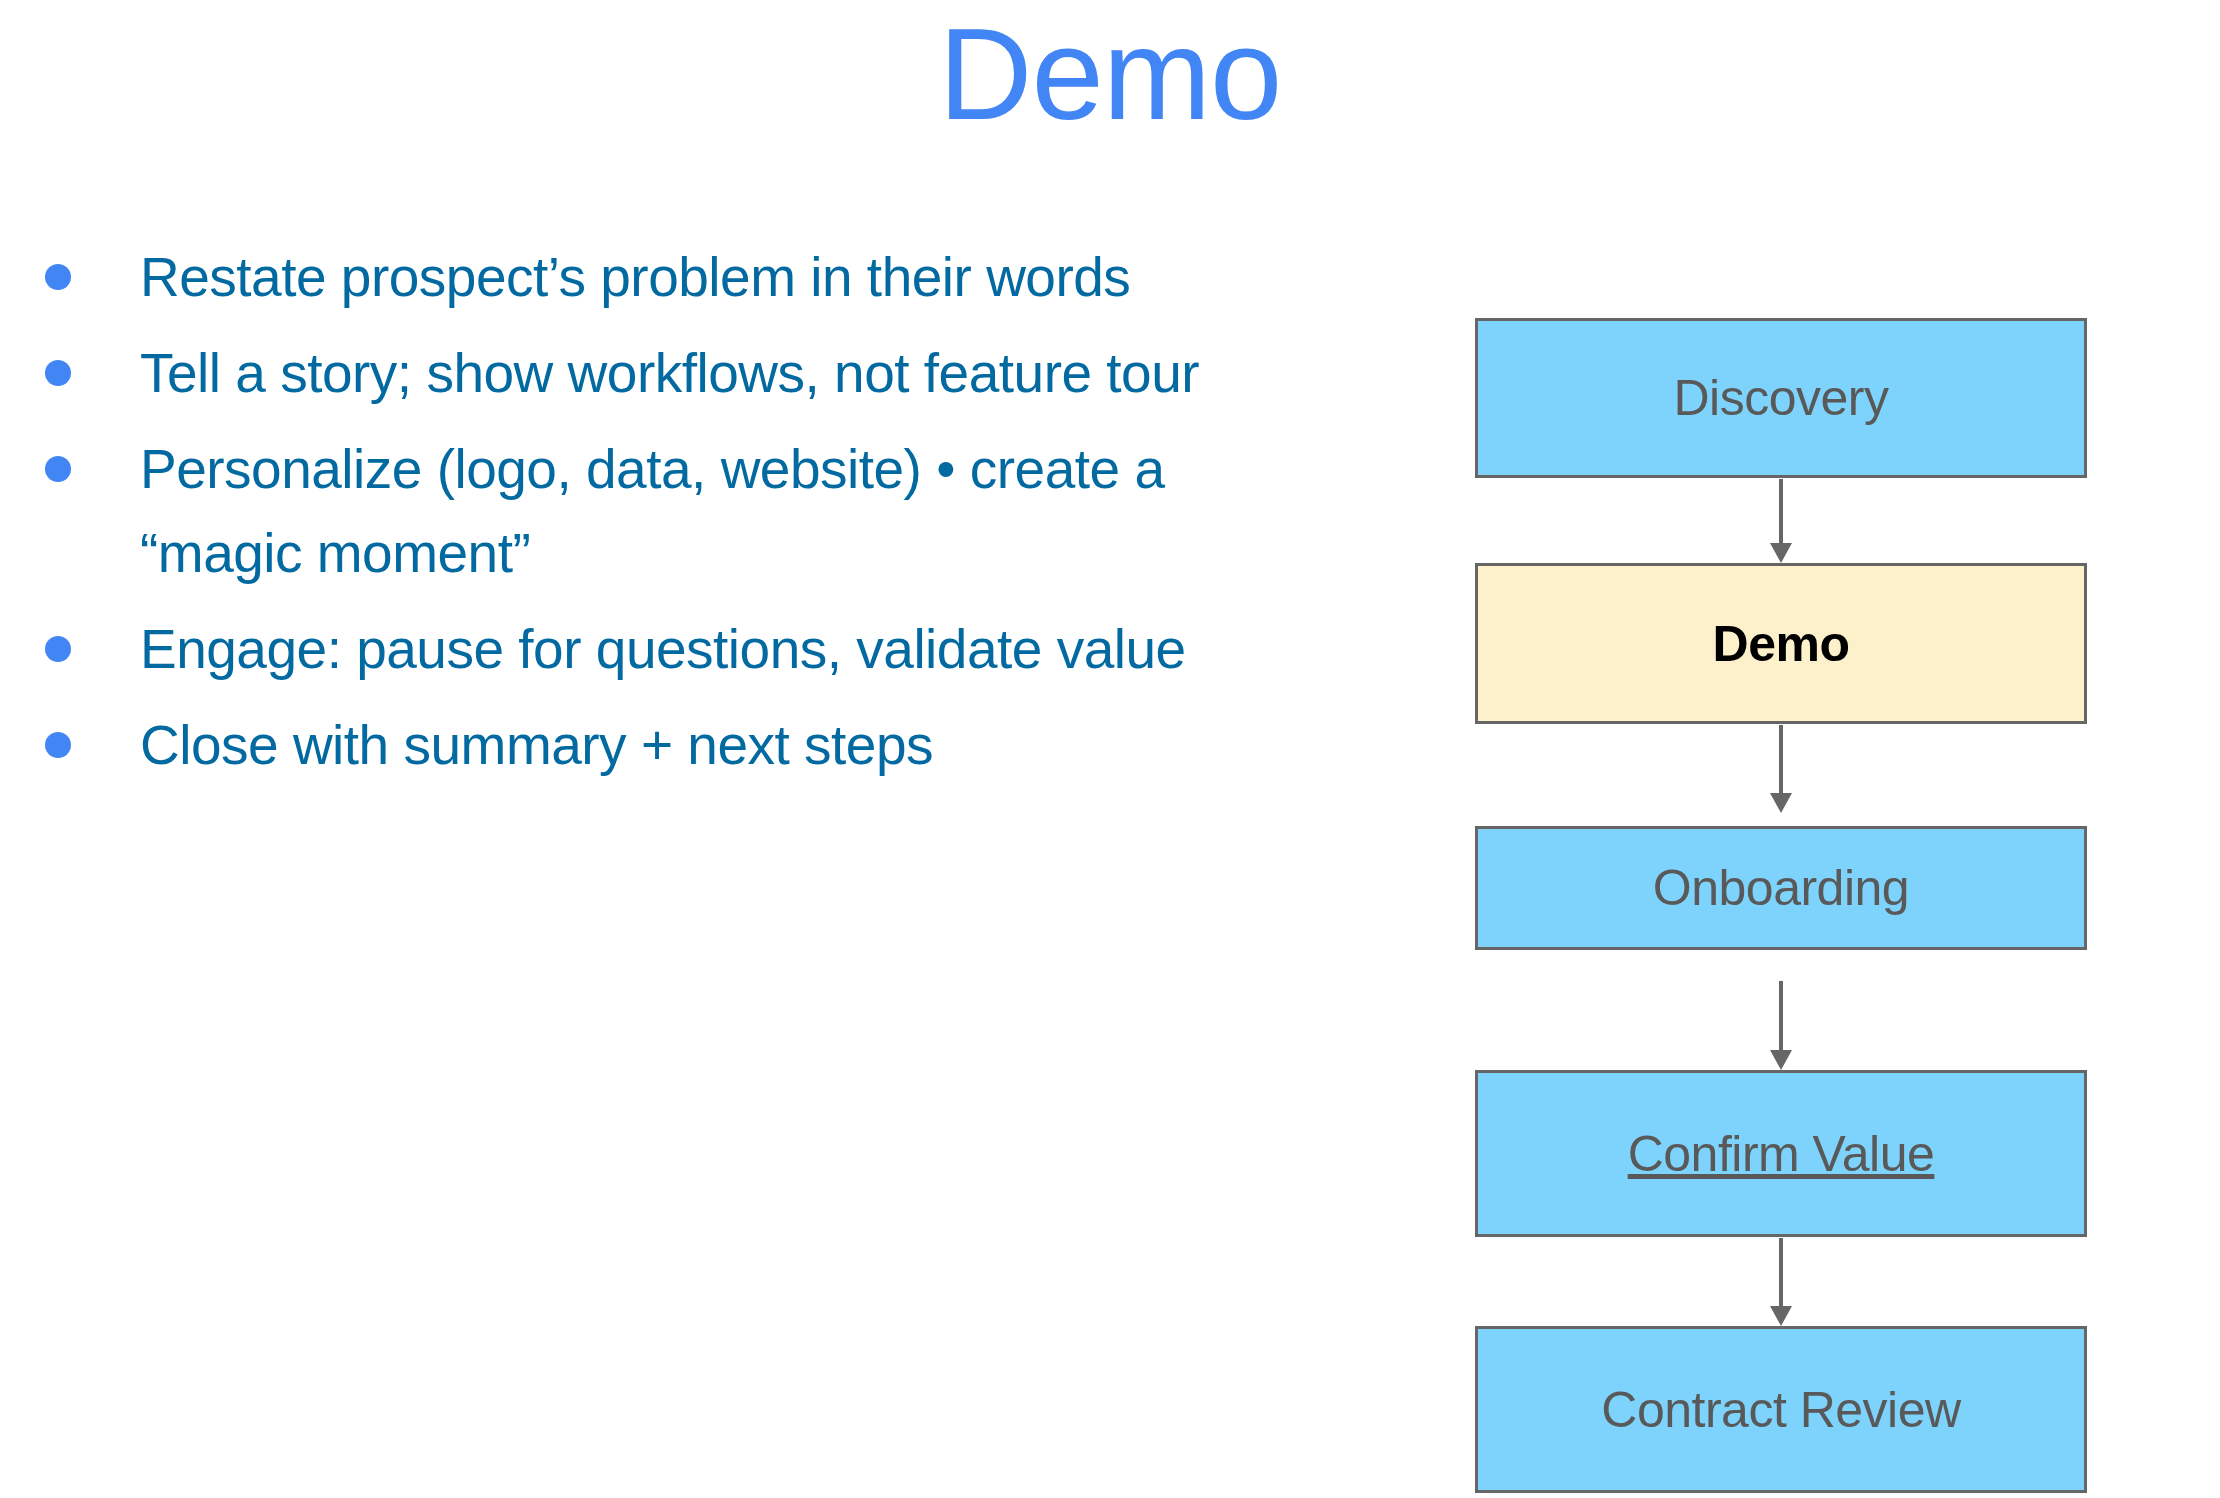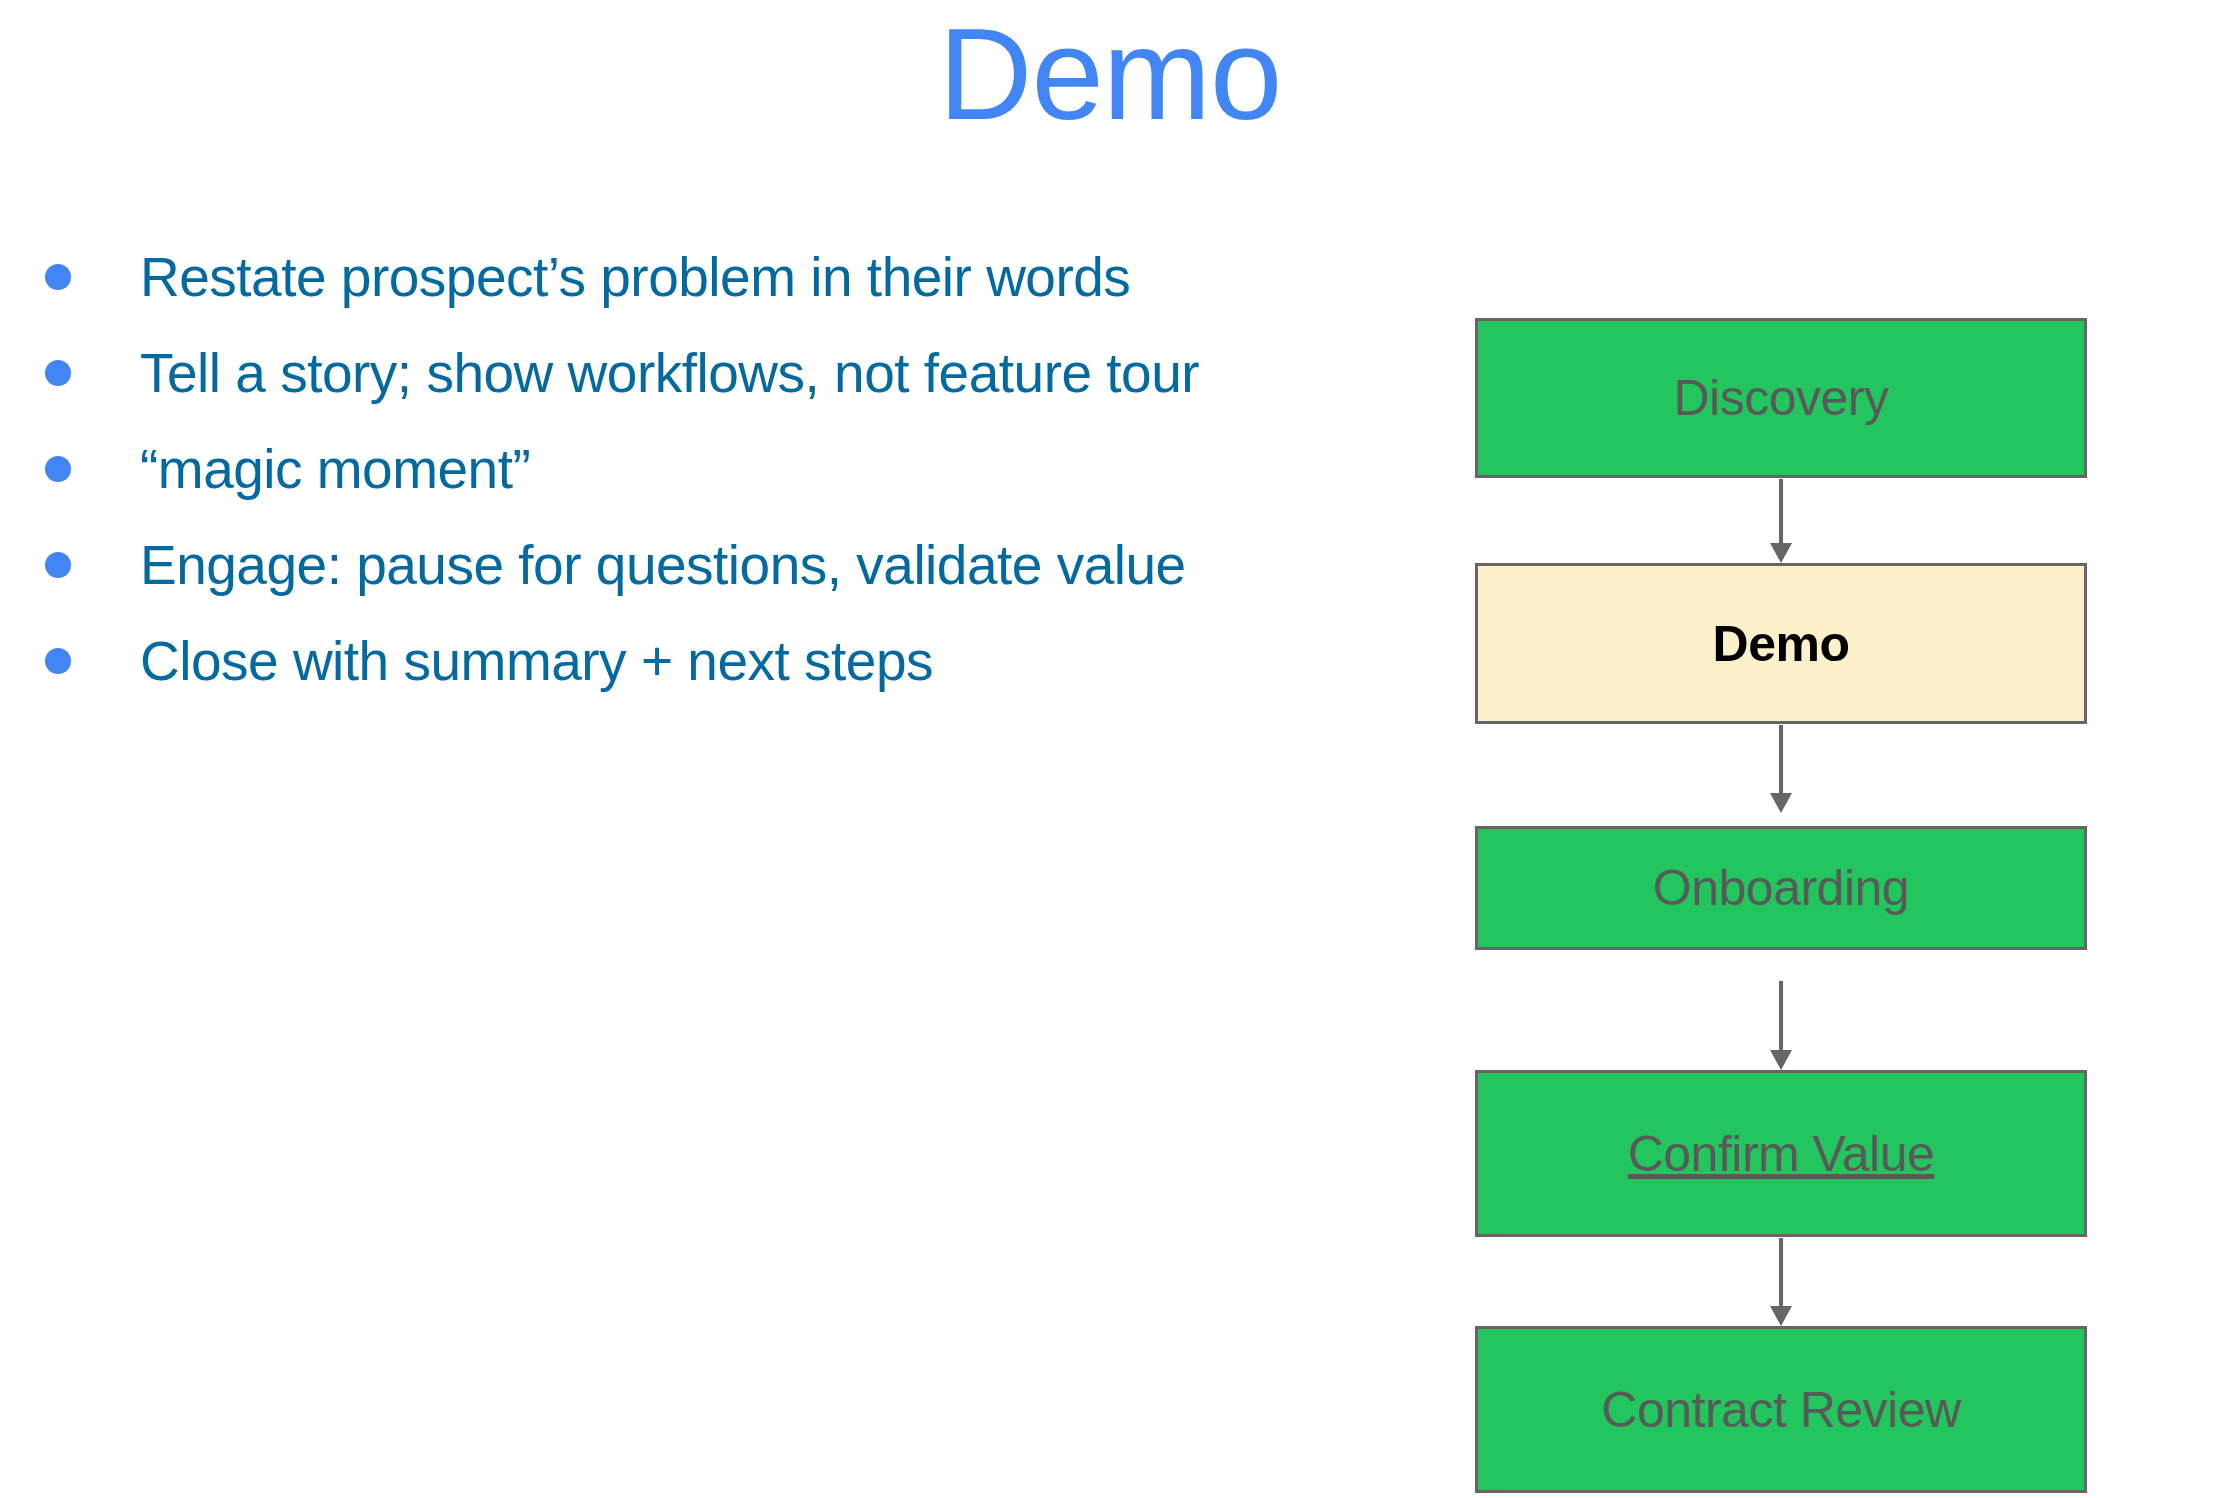--- a/index.html
+++ b/index.html
@@ -58,21 +58,21 @@
     border-radius: 50%;
     background: #4285f4;
   }
 
   
   .flow-box {
     position: absolute;
     left: 1475px;
     width: 612px;
     box-sizing: border-box;
-    background: #22c55e;
+    background: #7dd3fc;
     border: 3px solid #666666;
     display: flex;
     align-items: center;
     justify-content: center;
     font-size: 50px;
     color: #595959;
     letter-spacing: -0.5px;
   }
   .step-discovery { top: 318px;  height: 160px; }
   .step-demo      { top: 563px;  height: 161px; background: #fdf1cb; }
@@ -115,20 +115,21 @@
   <li>
     <span class="bullet-dot"></span>
     <div>Restate prospect’s problem in their words</div>
   </li>
   <li>
     <span class="bullet-dot"></span>
     <div>Tell a story; show workflows, not feature tour</div>
   </li>
   <li>
     <span class="bullet-dot"></span>
+    <div>Personalize (logo, data, website) • create a</div>
     <div>“magic moment”</div>
   </li>
   <li>
     <span class="bullet-dot"></span>
     <div>Engage: pause for questions, validate value</div>
   </li>
   <li>
     <span class="bullet-dot"></span>
     <div>Close with summary + next steps</div>
   </li>

